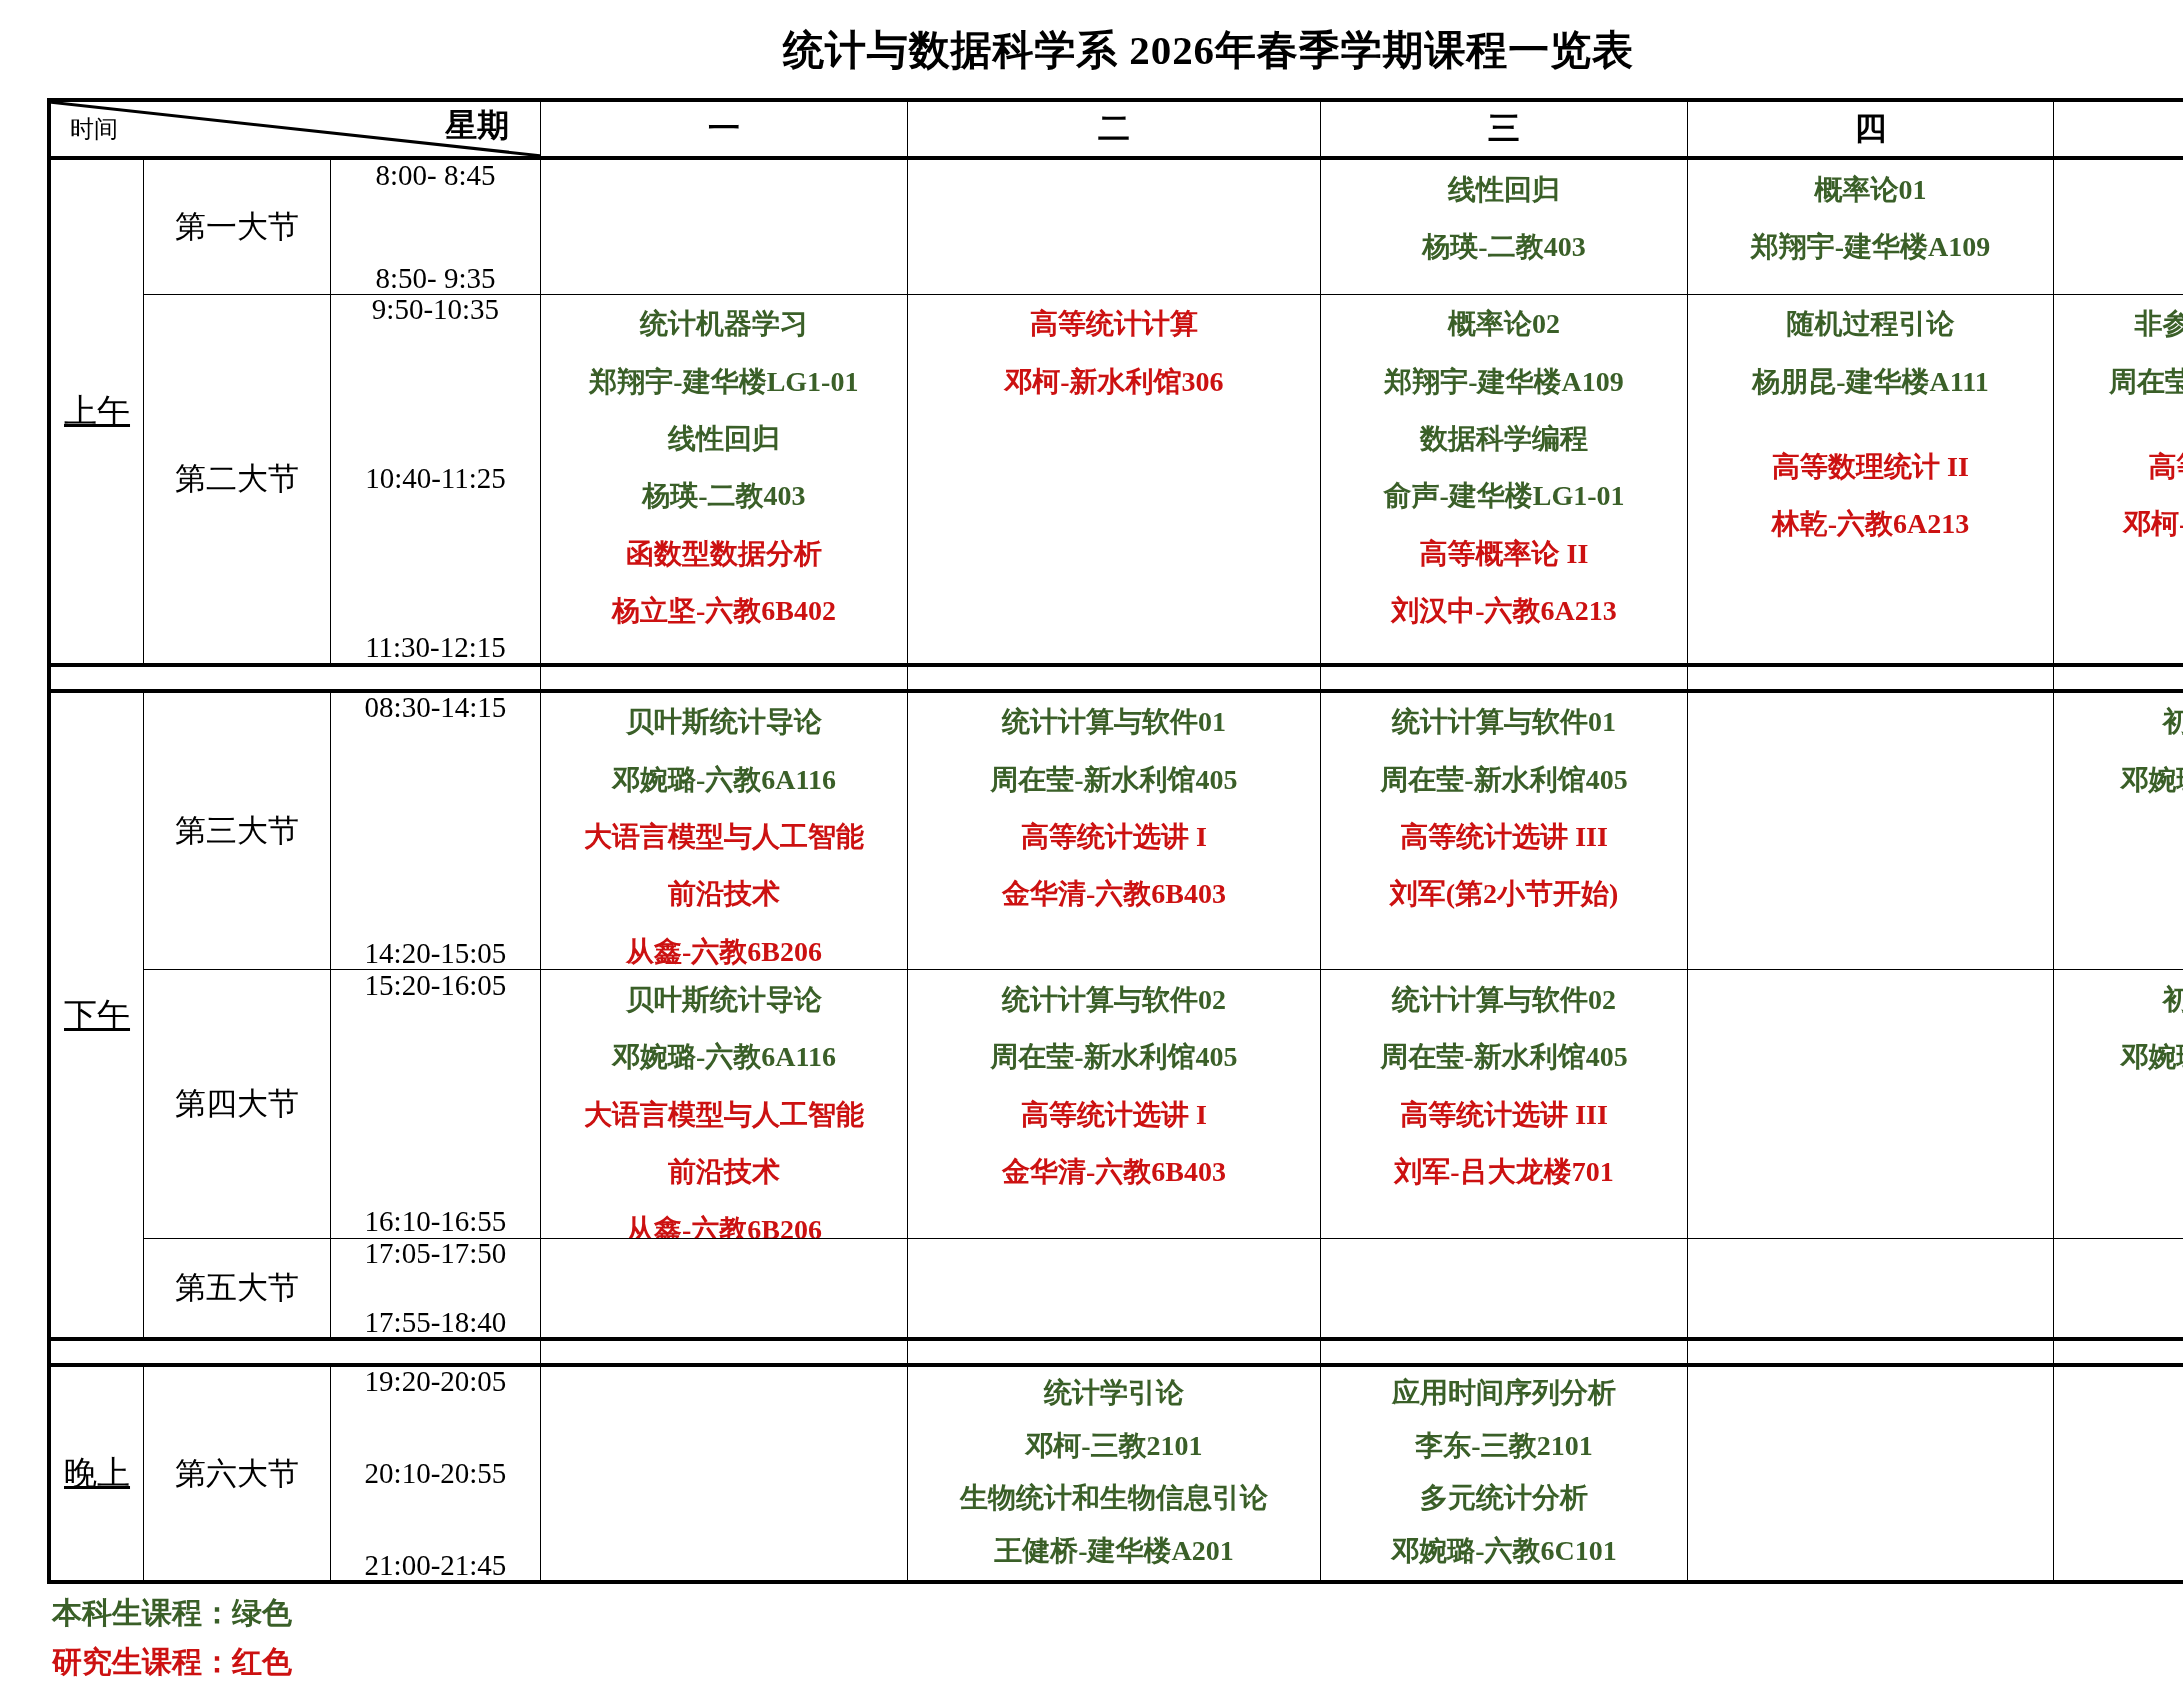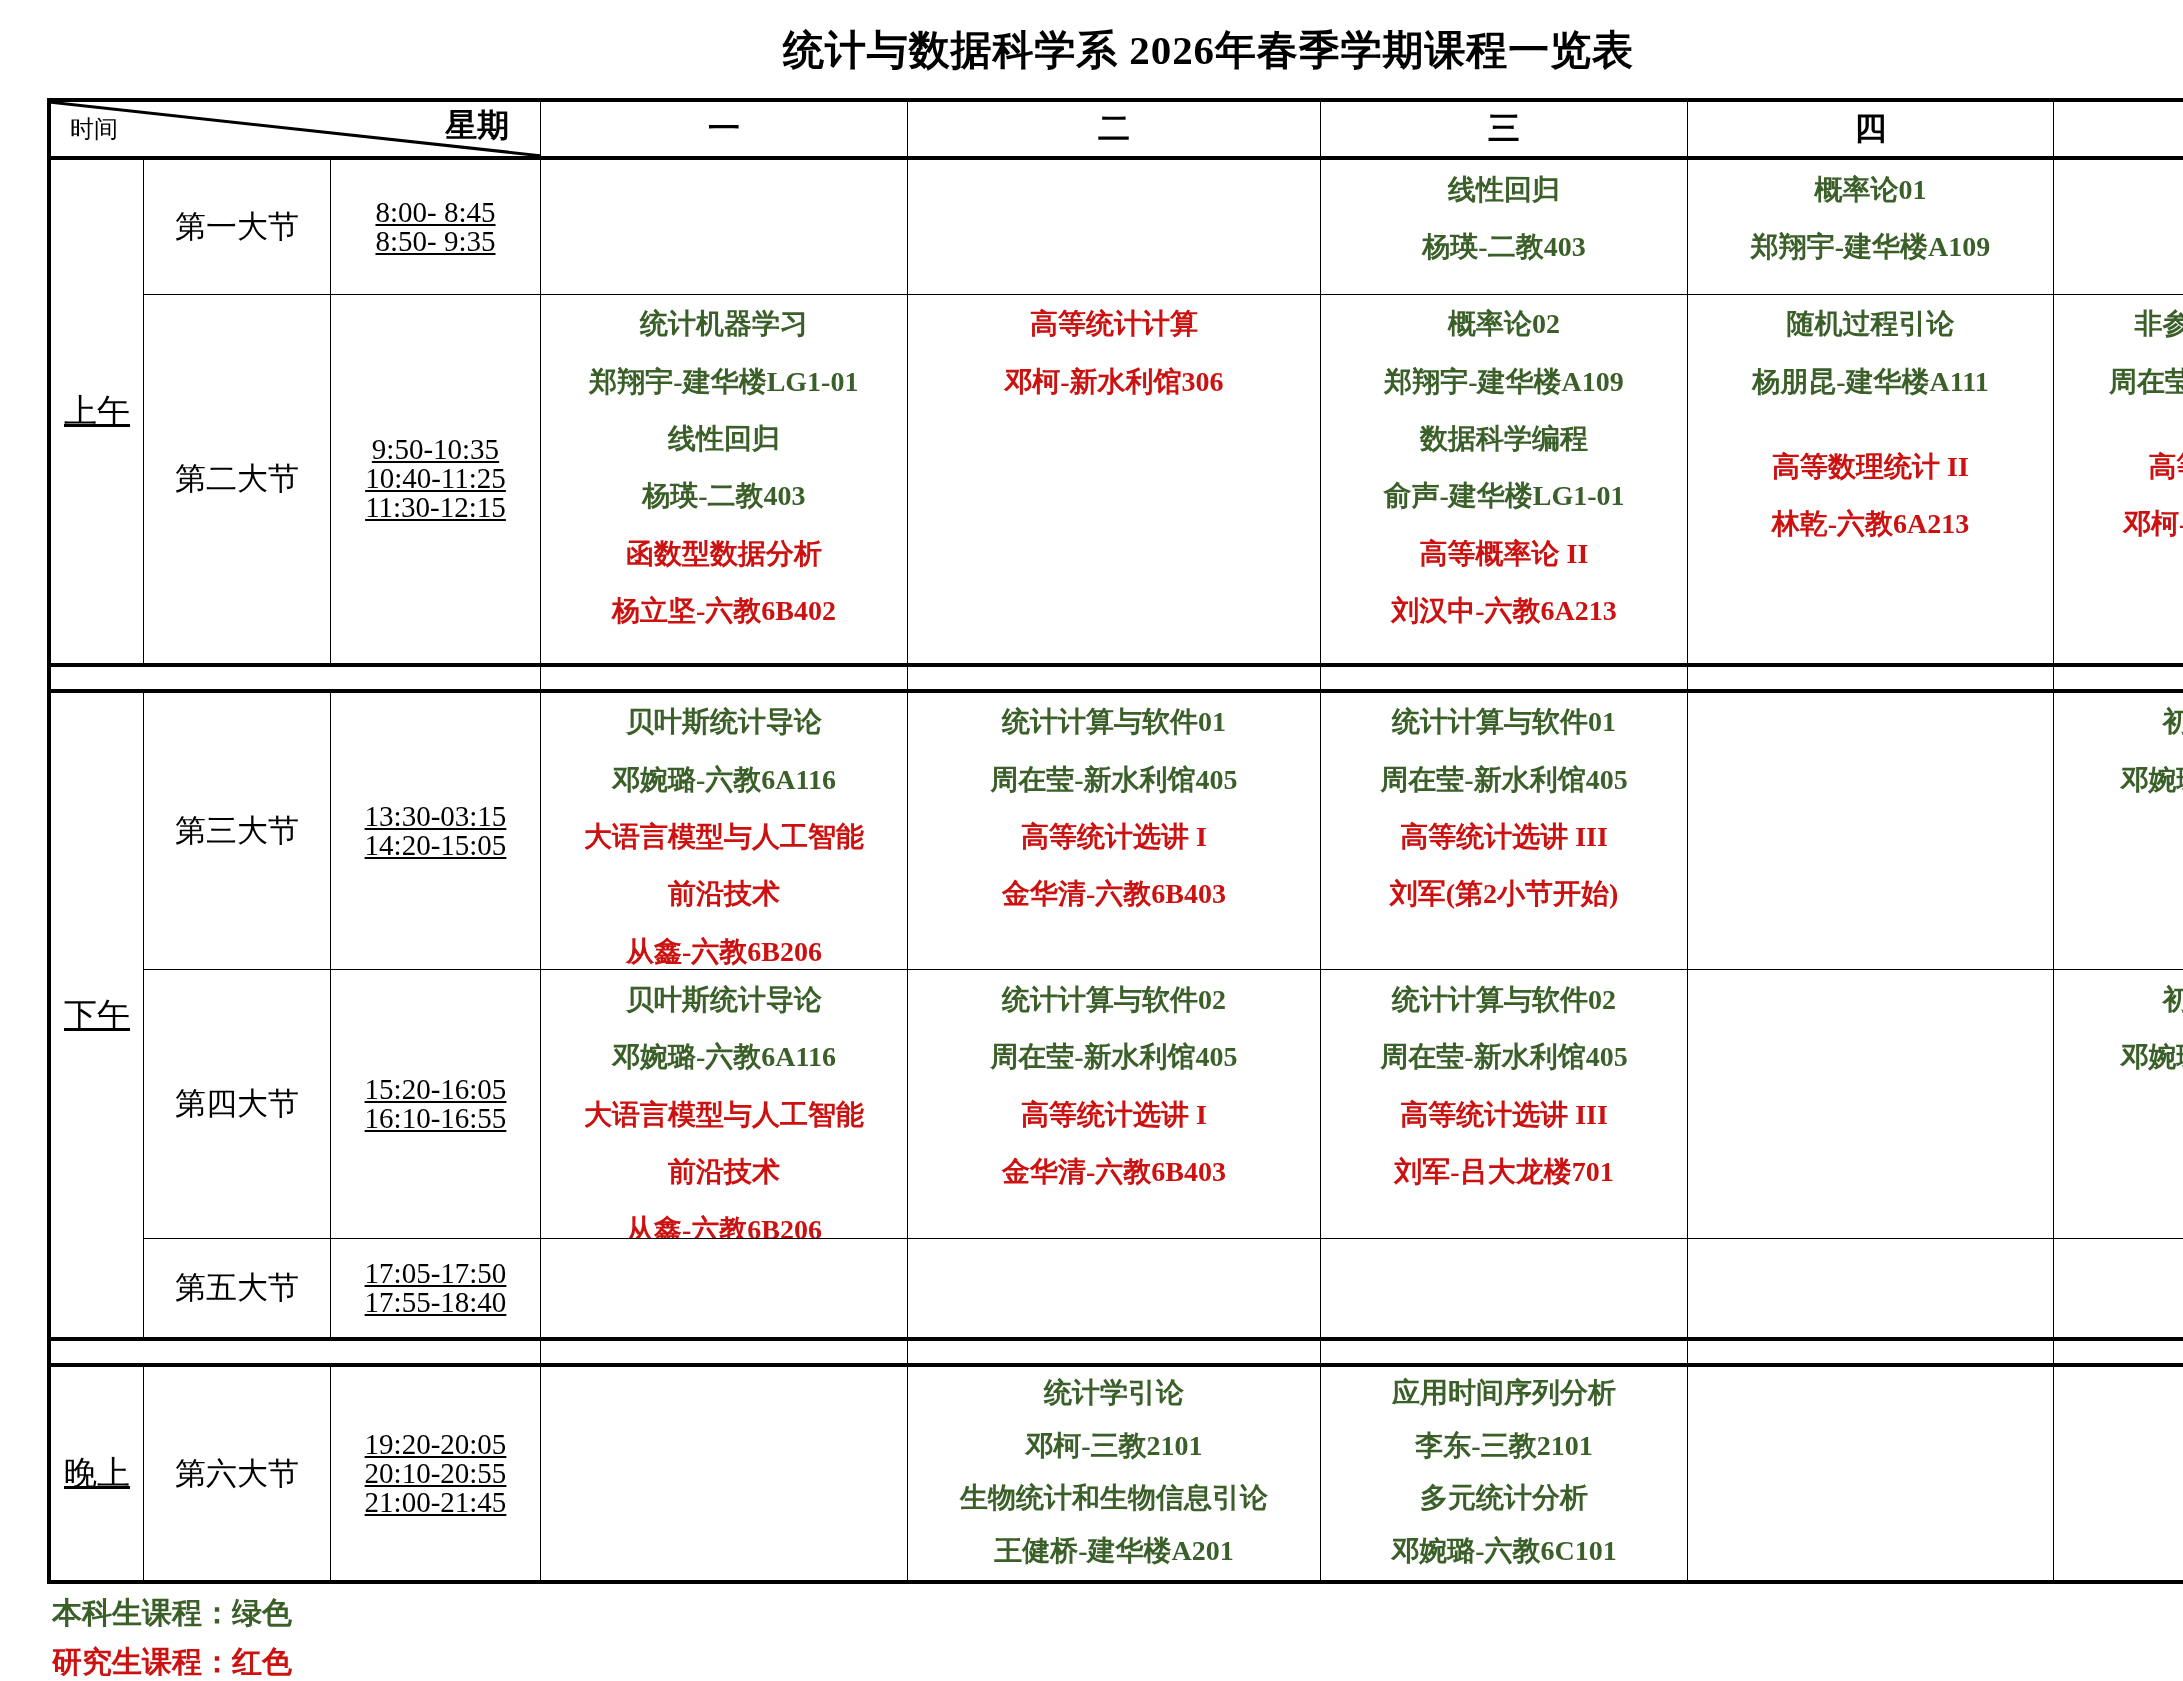--- a/index.html
+++ b/index.html
@@ -26,21 +26,21 @@
   td.diag{position:relative;}
   .diag-svg{position:absolute;left:0;top:0;width:100%;height:100%;display:block;}
   .t-lab{position:absolute;left:19px;top:50%;transform:translateY(-50%);
          font-size:24px;font-weight:normal;}
   .w-lab{position:absolute;right:31px;top:2px;font-size:32px;font-weight:bold;}
 
   .sec{font-size:33px;text-align:center;text-decoration:underline;}
   .period{font-size:31px;text-align:center;}
 
   .fill{display:flex;flex-direction:column;width:100%;text-align:center;}
-  .ev{justify-content:center;text-decoration:underline;}
+  .ev{justify-content:space-between;}
   .ct{justify-content:flex-start;}
   .r1 .fill{height:132px;} .r2 .fill{height:367px;}
   .r3 .fill{height:275px;} .r4 .fill{height:265px;}
   .r5 .fill{height:98px;} .r6 .fill{height:213px;}
 
   .times .ln{font-size:29px;line-height:1;color:#000;white-space:nowrap;}
   .course .ln{font-size:28px;font-weight:bold;line-height:2.05;white-space:nowrap;}
   .r6 .course .ln{line-height:1.88;}
   .ln.sp{min-height:1em;}
   .g{color:var(--green,#3a5f28);}
@@ -182,21 +182,21 @@
       <td class="sp-d"></td>
       <td class="sp-d"></td>
       <td class="sp-d"></td>
     </tr>
 
     <tr class="r3">
       <td class="sec" rowspan="3">下午</td>
       <td class="period">第三大节</td>
       <td class="times">
             <div class="fill ev">
-              <div class="ln">13:30-03:15</div>
+              <div class="ln">08:30-14:15</div>
               <div class="ln">14:20-15:05</div>
             </div>
           </td>
       <td class="course">
             <div class="fill ct">
               <div class="ln g">贝叶斯统计导论</div>
               <div class="ln g">邓婉璐-六教6A116</div>
               <div class="ln r">大语言模型与人工智能</div>
               <div class="ln r">前沿技术</div>
               <div class="ln r">从鑫-六教6B206</div>

